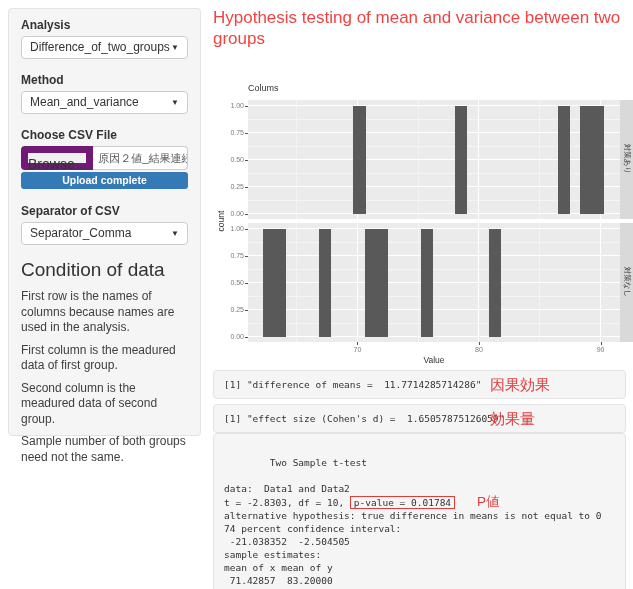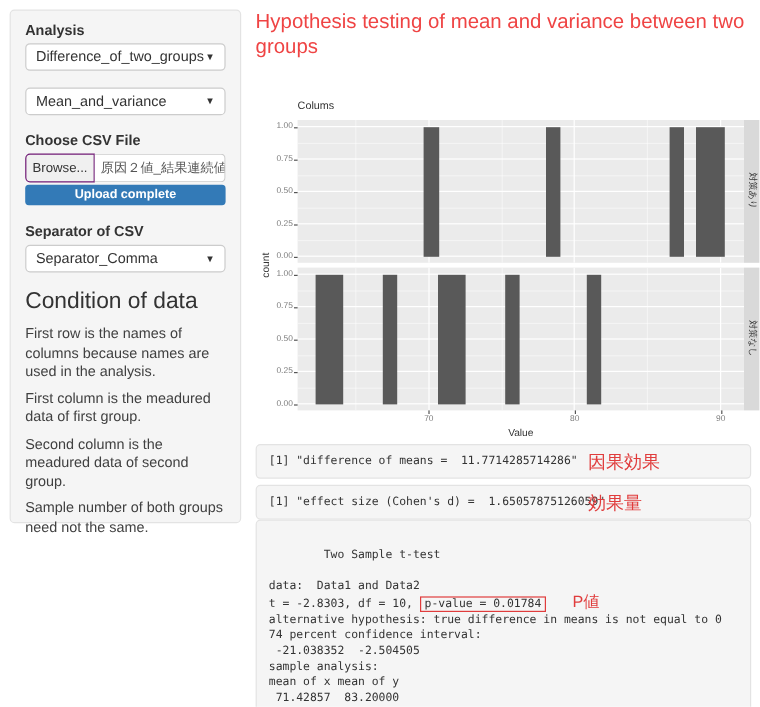--- a/index.html
+++ b/index.html
@@ -9,22 +9,22 @@
 
   
   .sidebar { position: absolute; left: 8px; top: 8px; width: 193px; height: 428px;
     background: #f5f5f5; border: 1px solid #e3e3e3; border-radius: 4px; padding: 9px 12px; }
   .ctl-label { font-size: 12px; font-weight: bold; color: #333; margin-bottom: 4px; }
   .select { position: relative; width: 100%; height: 23px; background: #fff;
     border: 1px solid #ccc; border-radius: 4px; margin-bottom: 14px;
     font-size: 12px; color: #333; line-height: 21px; padding: 0 8px; cursor: pointer; }
   .select .caret { position: absolute; right: 8px; top: 0; font-size: 8px; color: #333; line-height: 21px; }
   .file-row { display: flex; width: 100%; height: 24px; margin-bottom: 2px; }
-  .btn-browse { flex: 0 0 58px; background: #f0f0f0; border: 1px solid #701a75;
-    border-radius: 4px 0 0 4px; font-size: 11px; color: #333; text-align: center;
+  .btn-browse { flex: 0 0 58px; background: #f0f0f0; border: 7px solid #701a75;
+    border-radius: 4px 0 0 4px; font-size: 14px; color: #333; text-align: center;
     line-height: 22px; cursor: pointer; }
   .file-name { flex: 1; border: 1px solid #ccc; border-left: none; border-radius: 0 4px 4px 0;
     background: #fff; font-size: 11px; color: #555; line-height: 22px; padding: 0 5px;
     white-space: nowrap; overflow: hidden; }
   .progress { width: 100%; height: 17px; border-radius: 3px; background: #337ab7;
     color: #fff; font-size: 10.5px; font-weight: bold; text-align: center;
     line-height: 17px; margin-bottom: 15px; }
   .cond-heading { font-size: 19px; font-weight: 500; color: #333; margin: 2px 0 8px 0; }
   .cond-p { font-size: 12px; line-height: 15.5px; color: #404040; margin-bottom: 7px; }
 
@@ -56,20 +56,21 @@
 
 <div class="app">
 
   <aside class="sidebar">
     <div class="ctl-label">Analysis</div>
     <div class="select">
       <span>Difference_of_two_groups</span>
       <span class="caret">▼</span>
     </div>
 
+    <div class="ctl-label">Method</div>
     <div class="select">
       <span>Mean_and_variance</span>
       <span class="caret">▼</span>
     </div>
 
     <div class="ctl-label">Choose CSV File</div>
     <div class="file-row">
       <div class="btn-browse">Browse...</div>
       <div class="file-name">原因２値_結果連続値</div>
     </div>
@@ -179,18 +180,18 @@
 
     <div class="ttest-box">
       <div class="line"></div>
       <div class="line">        Two Sample t-test</div>
       <div class="line"></div>
       <div class="line">data:  Data1 and Data2</div>
       <div class="line"><span>t = -2.8303, df = 10, </span><span class="pv-boxed">p-value = 0.01784</span><span class="pv-note">P値</span></div>
       <div class="line">alternative hypothesis: true difference in means is not equal to 0</div>
       <div class="line">74 percent confidence interval:</div>
       <div class="line"> -21.038352  -2.504505</div>
-      <div class="line">sample analysis:</div>
+      <div class="line">sample estimates:</div>
       <div class="line">mean of x mean of y</div>
       <div class="line"> 71.42857  83.20000</div>
     </div>
   </main>
 </div>
 
 </body></html>

